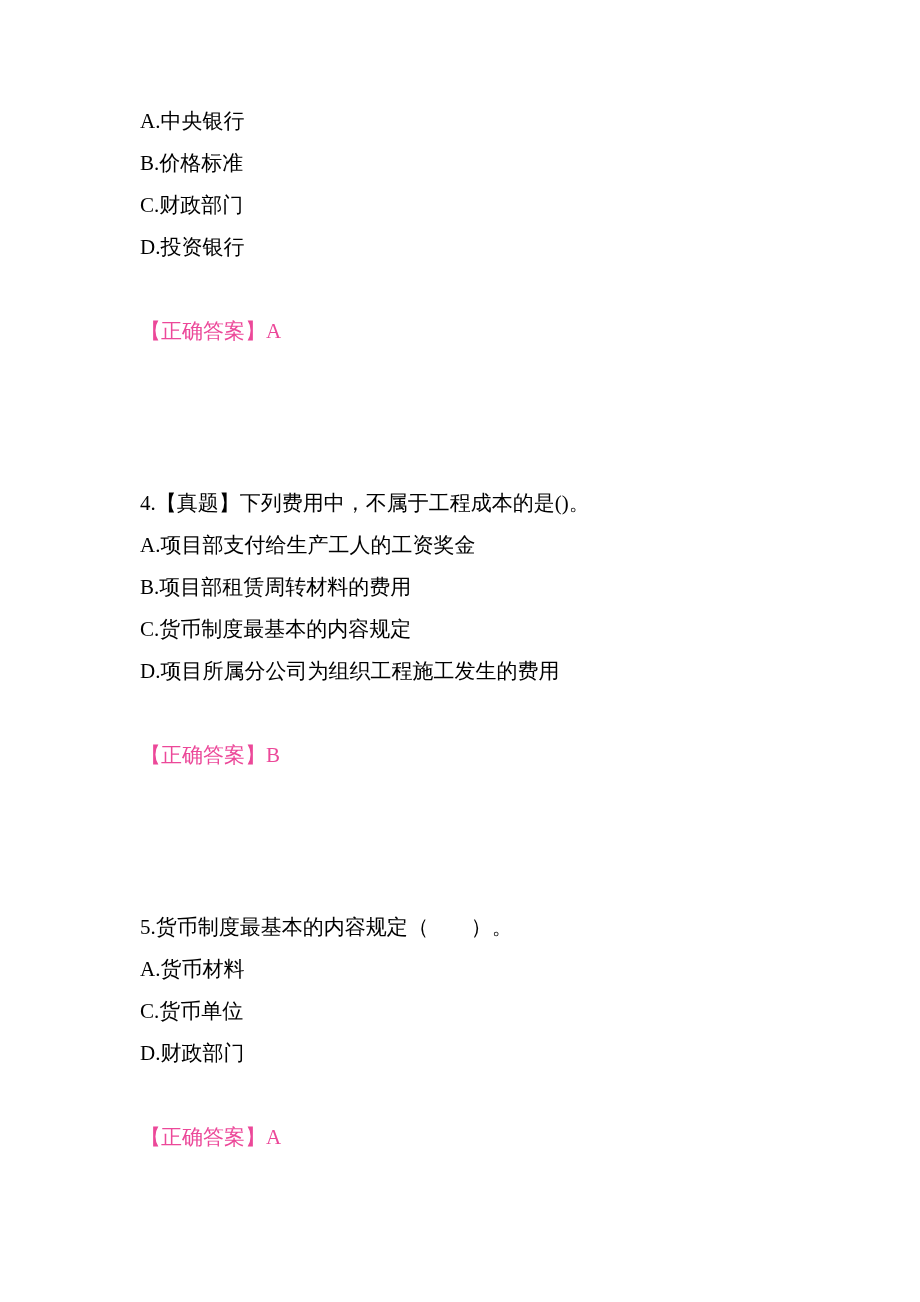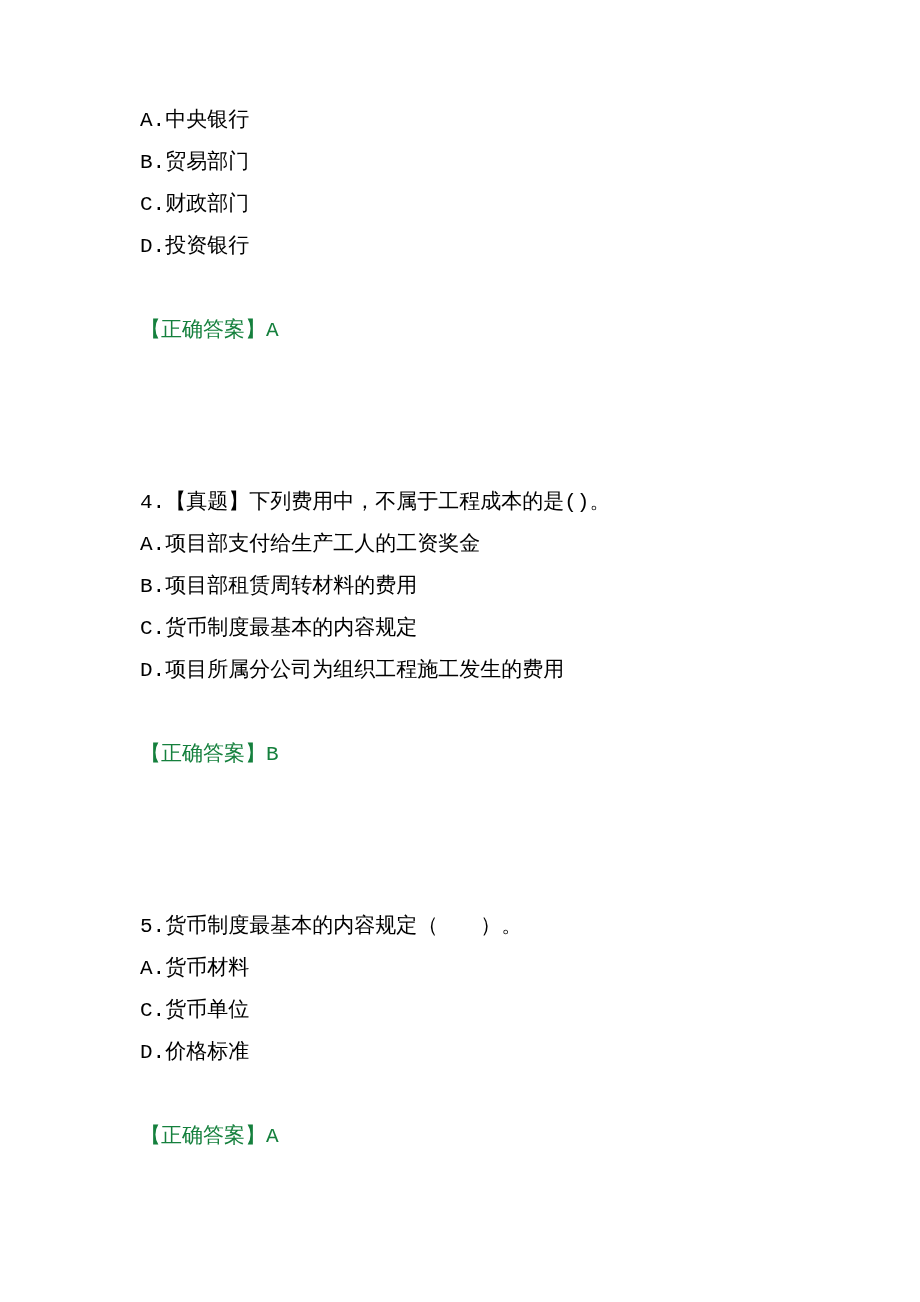--- a/index.html
+++ b/index.html
@@ -1,51 +1,50 @@
 <!DOCTYPE html>
 <html><head>
   <meta charset="utf-8">
   <style>
     * {
       margin: 0;
       padding: 0;
       box-sizing: border-box;
-      font-family: Liberation Mono, monospace;
     }
     body {
       background: #ffffff;
       width: 920px;
       height: 1302px;
       font-family: "SimSun", "宋体", serif;
       font-size: 21px;
       color: #000000;
       line-height: 2.0;
       padding-left: 140px;
       padding-right: 120px;
       padding-top: 100px;
     }
     .line {
       display: block;
     }
     .answer {
-      color: #15803d;
+      color: #ec4899;
     }
     .spacer-small {
       height: 42px;
     }
     .spacer-large {
       height: 130px;
     }
   </style>
 </head>
 <body>
 
 <div>
   <span class="line">A.中央银行</span>
-  <span class="line">B.贸易部门</span>
+  <span class="line">B.价格标准</span>
   <span class="line">C.财政部门</span>
   <span class="line">D.投资银行</span>
   <div class="spacer-small"></div>
   <span class="line answer">
     <span>【正确答案】</span><span>A</span>
   </span>
 </div>
 
 <div class="spacer-large"></div>
 
@@ -60,18 +59,18 @@
     <span>【正确答案】</span><span>B</span>
   </span>
 </div>
 
 <div class="spacer-large"></div>
 
 <div>
   <span class="line">5.货币制度最基本的内容规定（　　）。</span>
   <span class="line">A.货币材料</span>
   <span class="line">C.货币单位</span>
-  <span class="line">D.价格标准</span>
+  <span class="line">D.财政部门</span>
   <div class="spacer-small"></div>
   <span class="line answer">
     <span>【正确答案】</span><span>A</span>
   </span>
 </div>
 
 </body></html>

